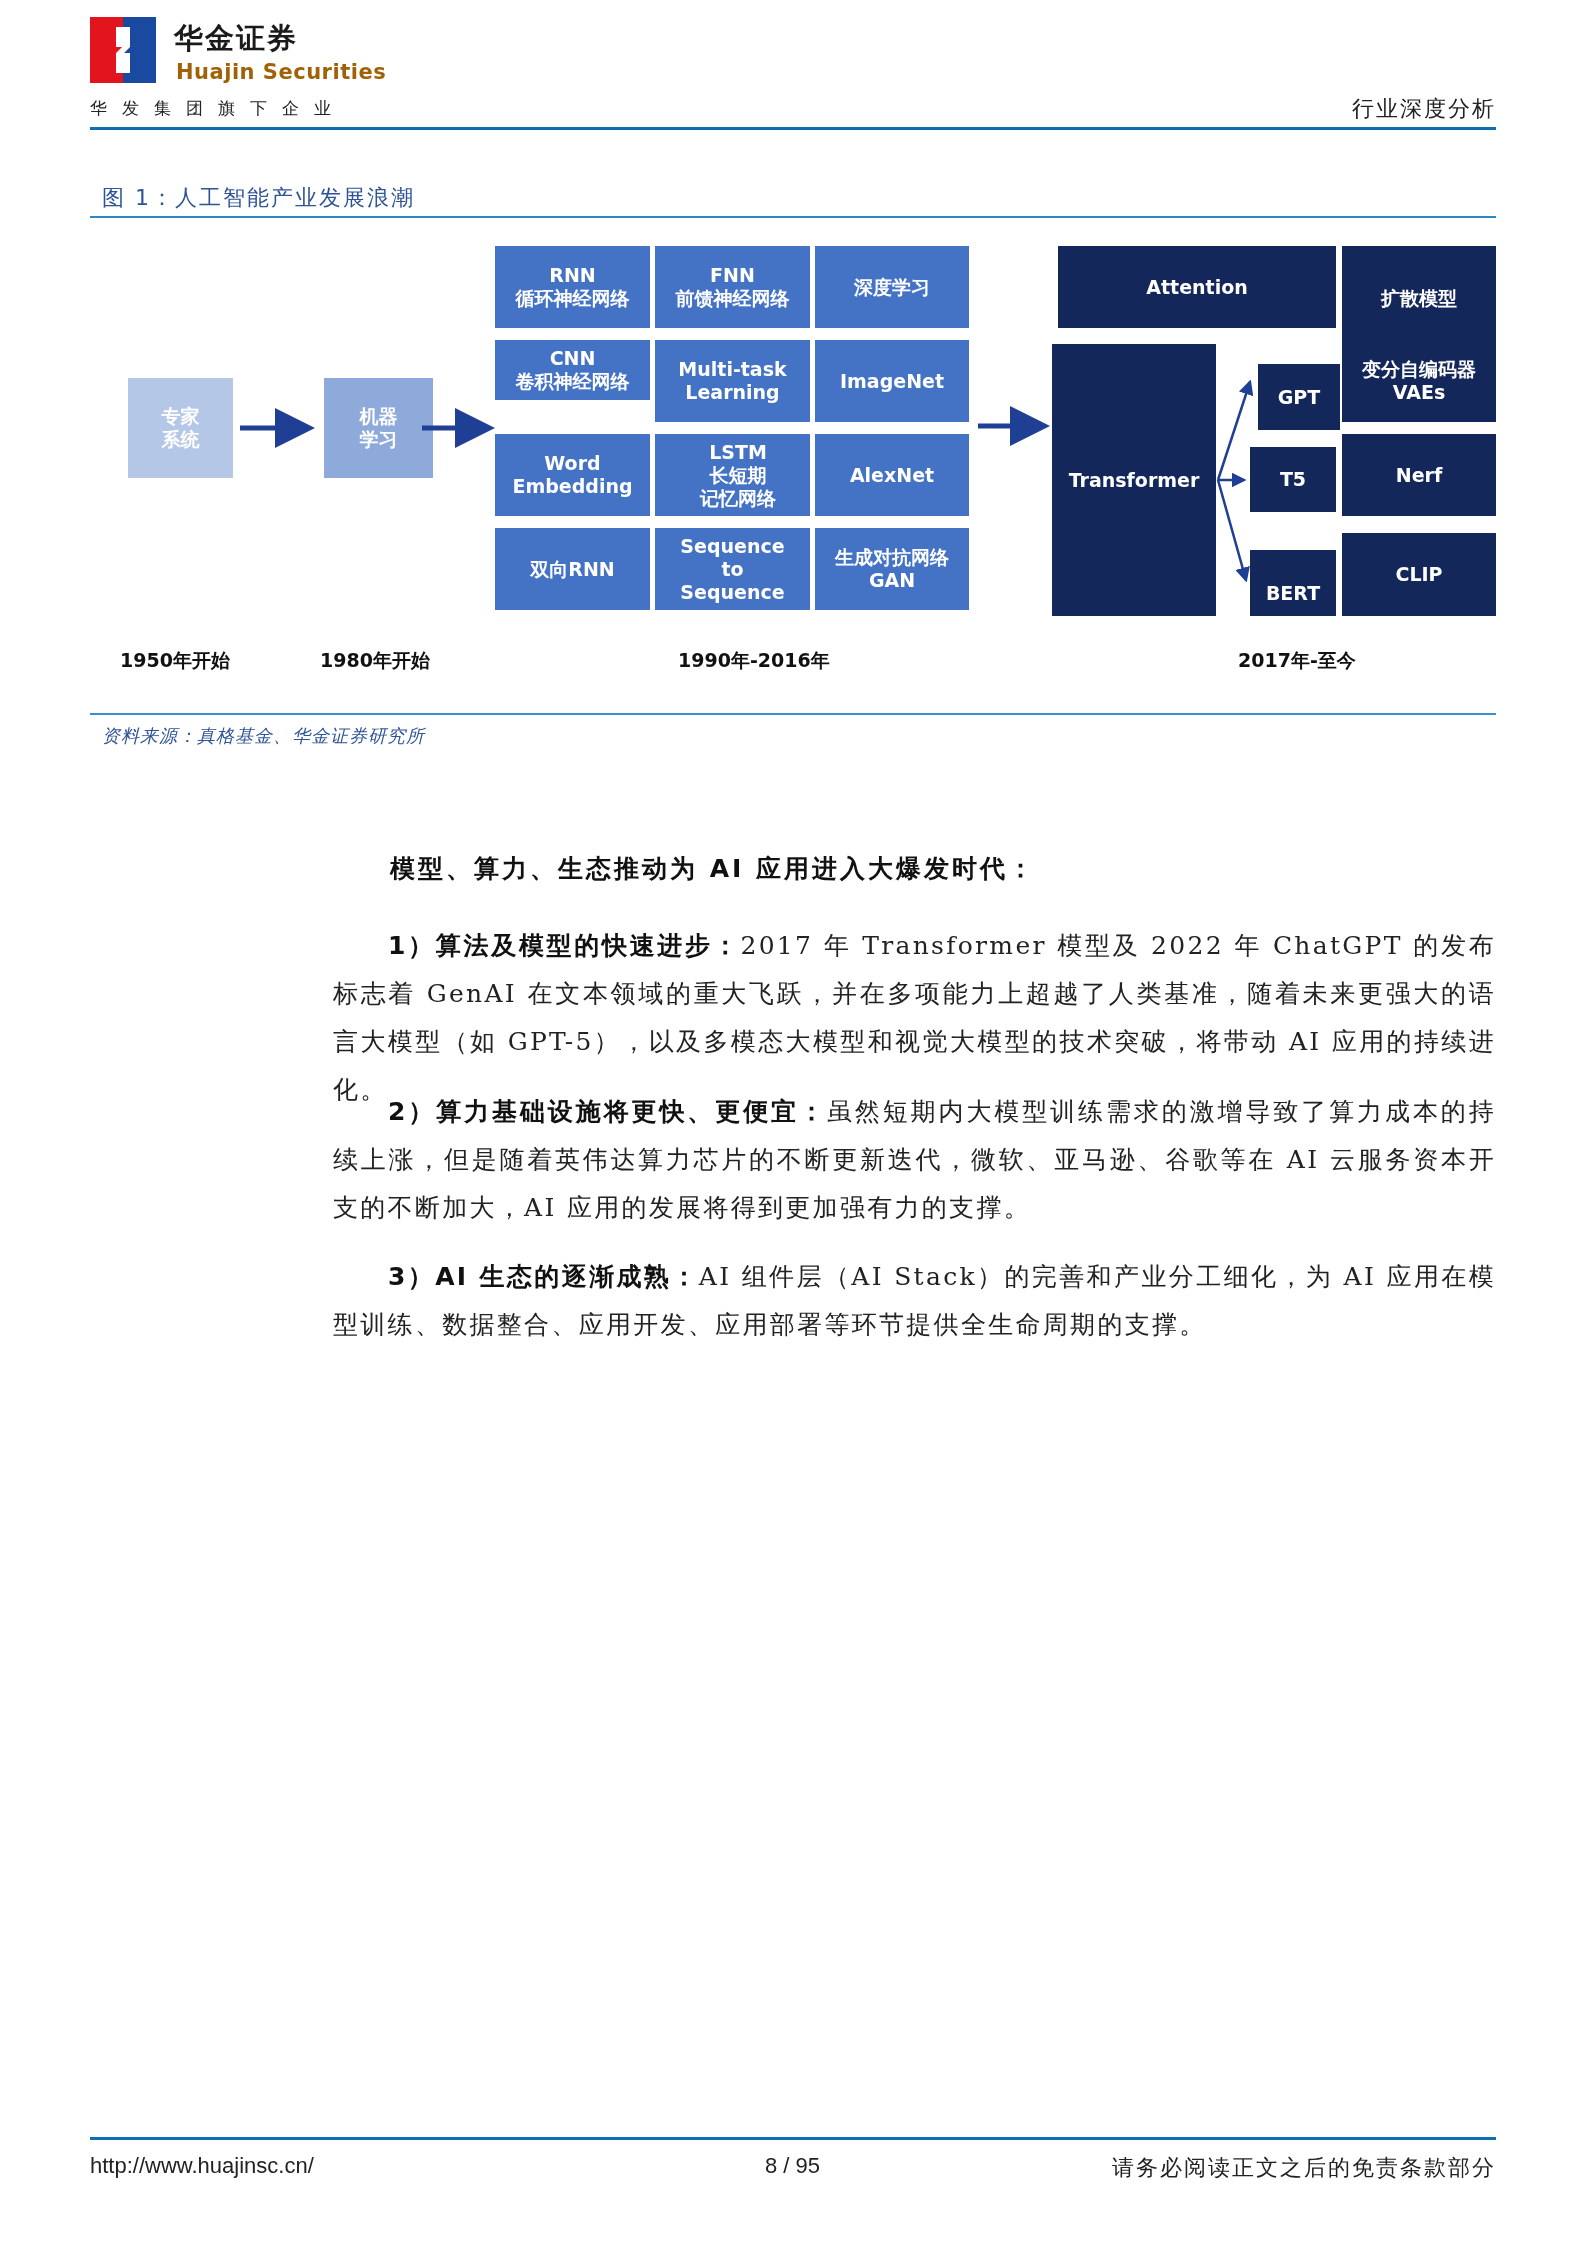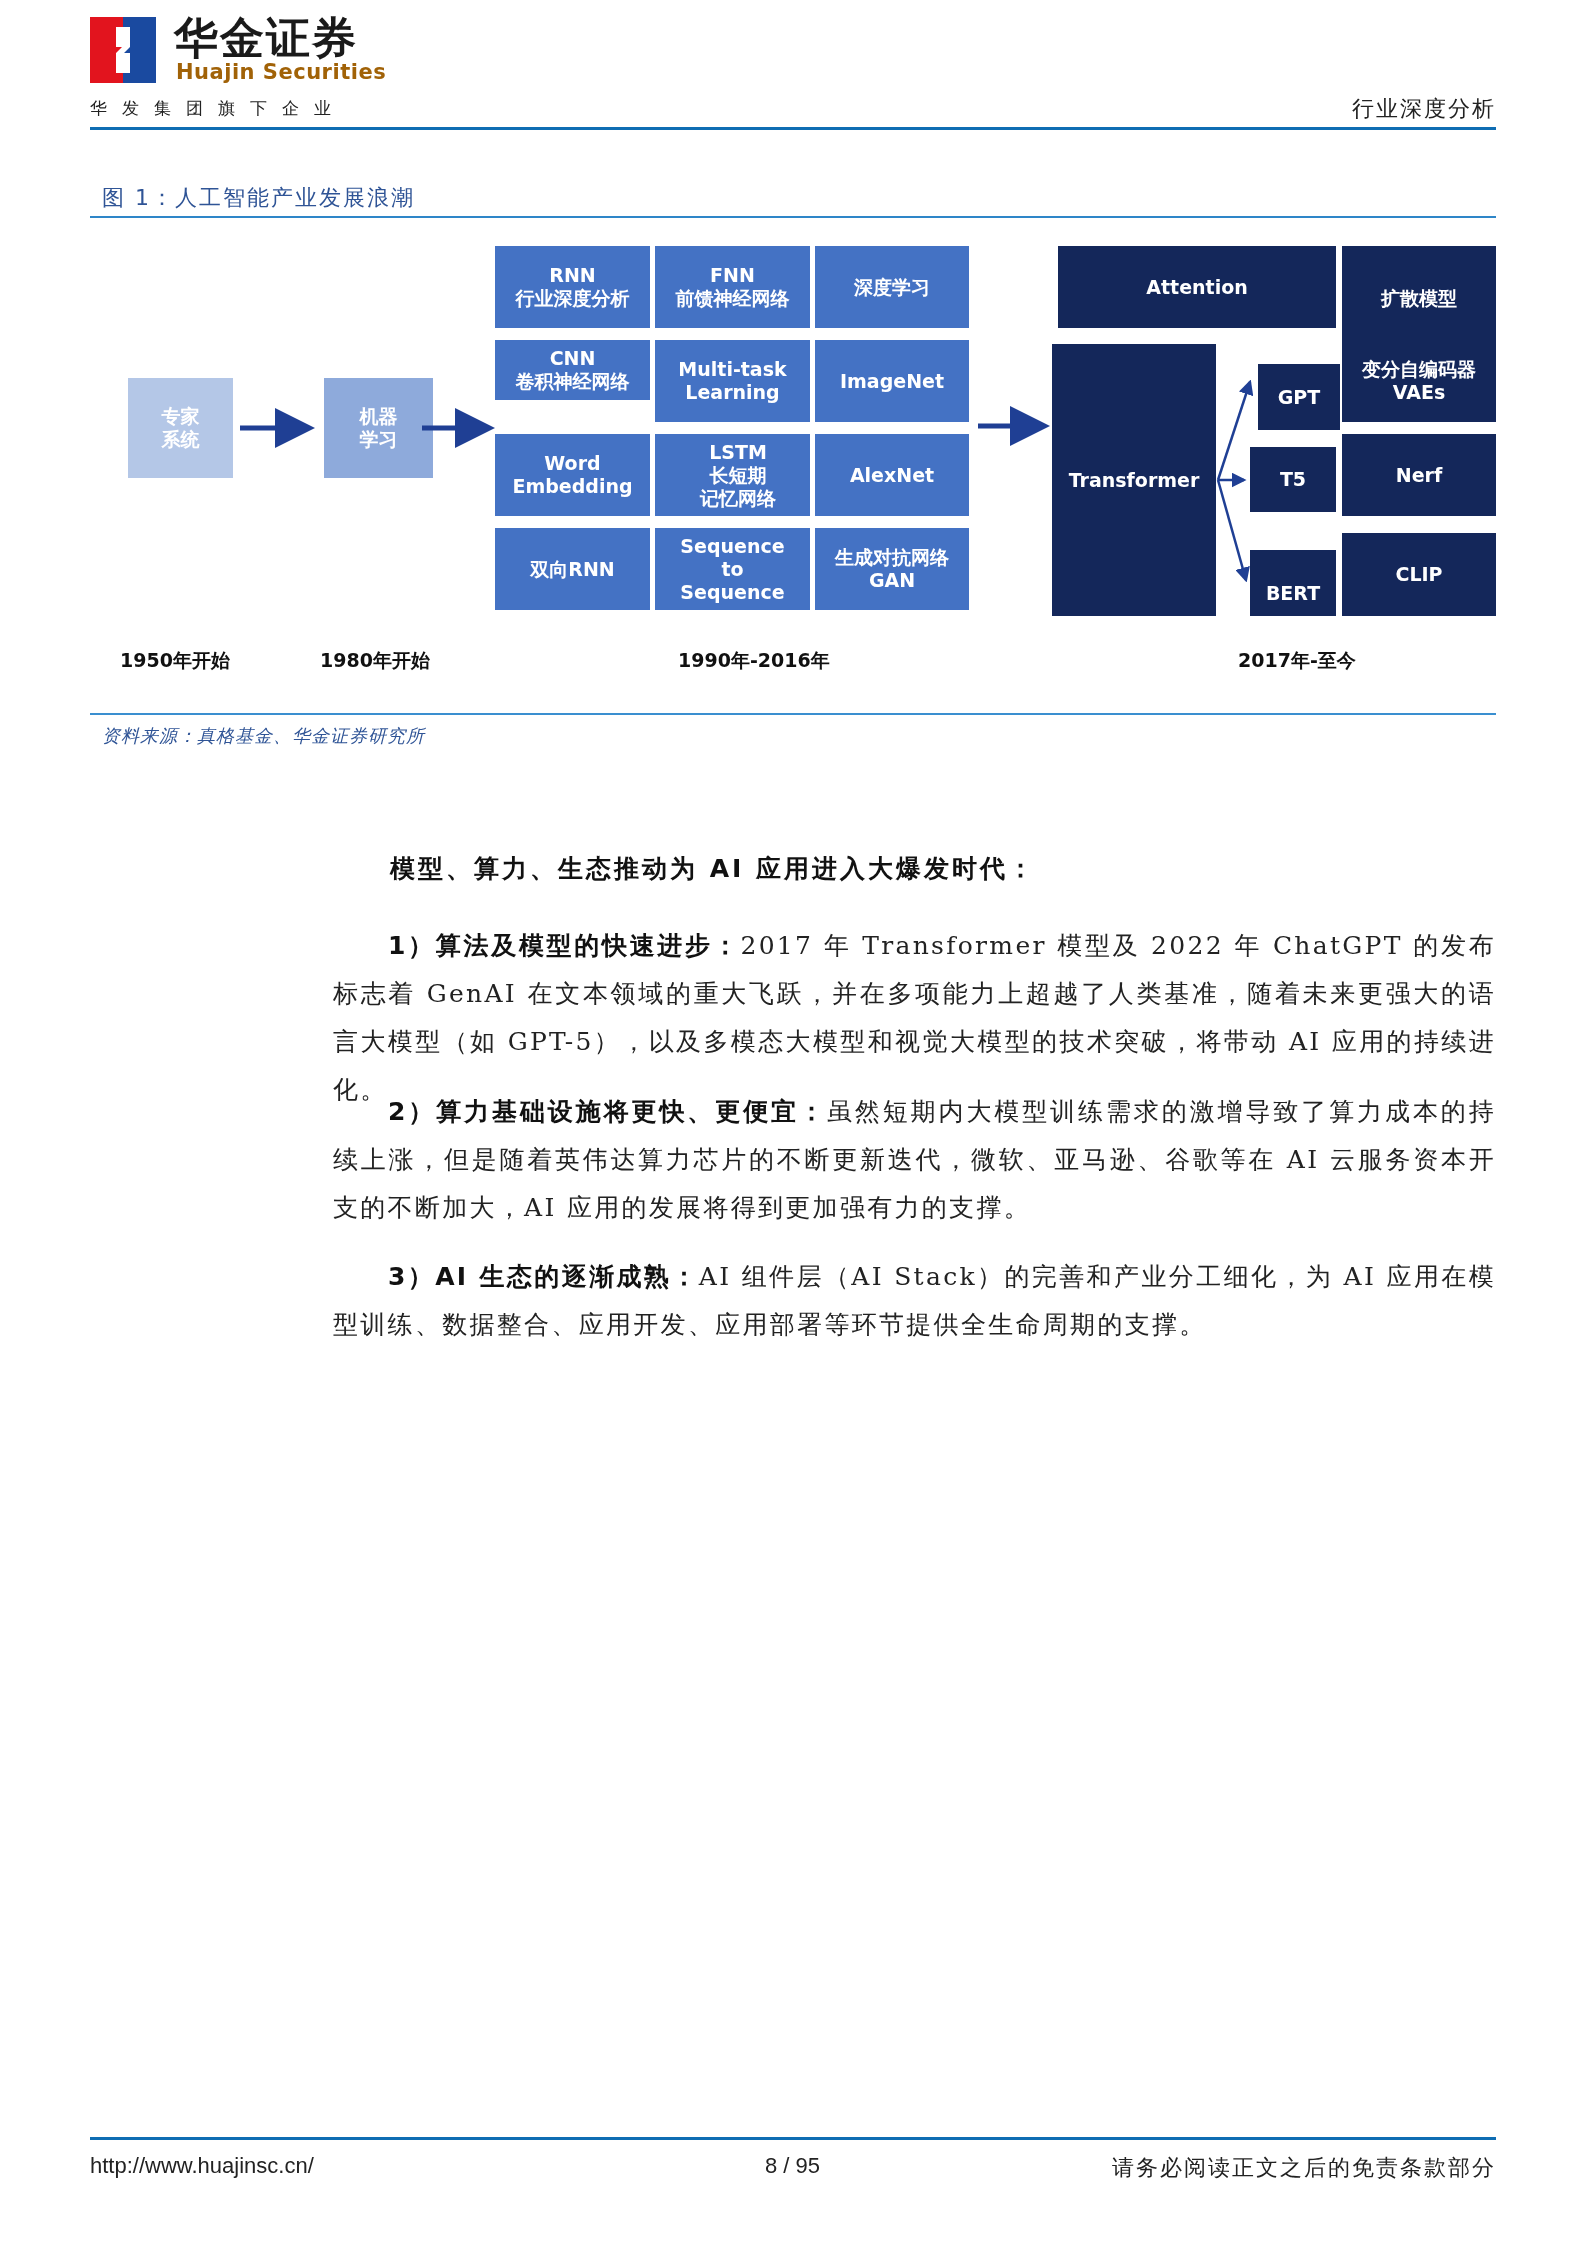--- a/index.html
+++ b/index.html
@@ -1,21 +1,21 @@
 <!DOCTYPE html>
 <html><head>
 <meta charset="utf-8">
 <style>
   html, body { margin:0; padding:0; background:#fff; }
   body { width:1586px; height:2244px; position:relative; overflow:hidden;
          font-family:"DejaVu Sans","Liberation Sans",sans-serif; color:#111; }
   .abs { position:absolute; }
   
   .logo-mark { left:90px; top:17px; width:66px; height:66px; }
-  .logo-cn { left:174px; top:14px; font-size:44px; font-weight:bold; letter-spacing:2px; color:#1a1a1a; line-height:48px;text-align:right; }
+  .logo-cn { left:174px; top:14px; font-size:29px; font-weight:bold; letter-spacing:2px; color:#1a1a1a; line-height:48px;text-align:right; }
   .logo-en { left:176px; top:60px; font-size:21px; font-weight:bold; color:#a16207; letter-spacing:0.5px; }
   .logo-sub { left:90px; top:97px; font-size:17px; color:#222; letter-spacing:15px; }
   .doc-type { right:90px; top:94px; font-family:"DejaVu Serif","Liberation Serif",serif; font-size:22px; color:#222; letter-spacing:2px; }
   .hline { left:90px; width:1406px; background:#0f6db3; }
   
   .fig-title { left:102px; top:183px; font-size:22px; color:#2f5496; letter-spacing:2px; }
   .fig-line { left:90px; top:216px; width:1406px; height:2px; background:#2e86c8; }
   .box { position:absolute; display:flex; align-items:center; justify-content:center; text-align:center;
          color:#fff; font-weight:bold; font-size:19px; line-height:23px; white-space:pre-line; box-sizing:border-box; }
   .b-light { background:#b4c7e7; }
@@ -68,21 +68,21 @@
   </defs>
   <line x1="240" y1="428" x2="305" y2="428" stroke="#1f3f94" stroke-width="5" marker-end="url(#ah)"></line>
   <line x1="422" y1="428" x2="485" y2="428" stroke="#1f3f94" stroke-width="5" marker-end="url(#ah)"></line>
   <line x1="978" y1="426" x2="1040" y2="426" stroke="#1f3f94" stroke-width="5" marker-end="url(#ah)"></line>
   <line x1="1218" y1="480" x2="1250" y2="382" stroke="#1f3f94" stroke-width="2.5" marker-end="url(#ahs)"></line>
   <line x1="1218" y1="480" x2="1244" y2="480" stroke="#1f3f94" stroke-width="2.5" marker-end="url(#ahs)"></line>
   <line x1="1218" y1="480" x2="1246" y2="580" stroke="#1f3f94" stroke-width="2.5" marker-end="url(#ahs)"></line>
 </svg>
 
 <div class="box b-blue" style="left:495px;top:246px;width:155px;height:82px;">RNN
-行业深度分析</div>
+循环神经网络</div>
 <div class="box b-blue" style="left:655px;top:246px;width:155px;height:82px;">FNN
 前馈神经网络</div>
 <div class="box b-blue" style="left:815px;top:246px;width:154px;height:82px;">深度学习</div>
 
 <div class="box b-blue" style="left:495px;top:340px;width:155px;height:60px;">CNN
 卷积神经网络</div>
 <div class="box b-blue" style="left:655px;top:340px;width:155px;height:82px;">Multi-task
 Learning</div>
 <div class="box b-blue" style="left:815px;top:340px;width:154px;height:82px;">ImageNet</div>
 

